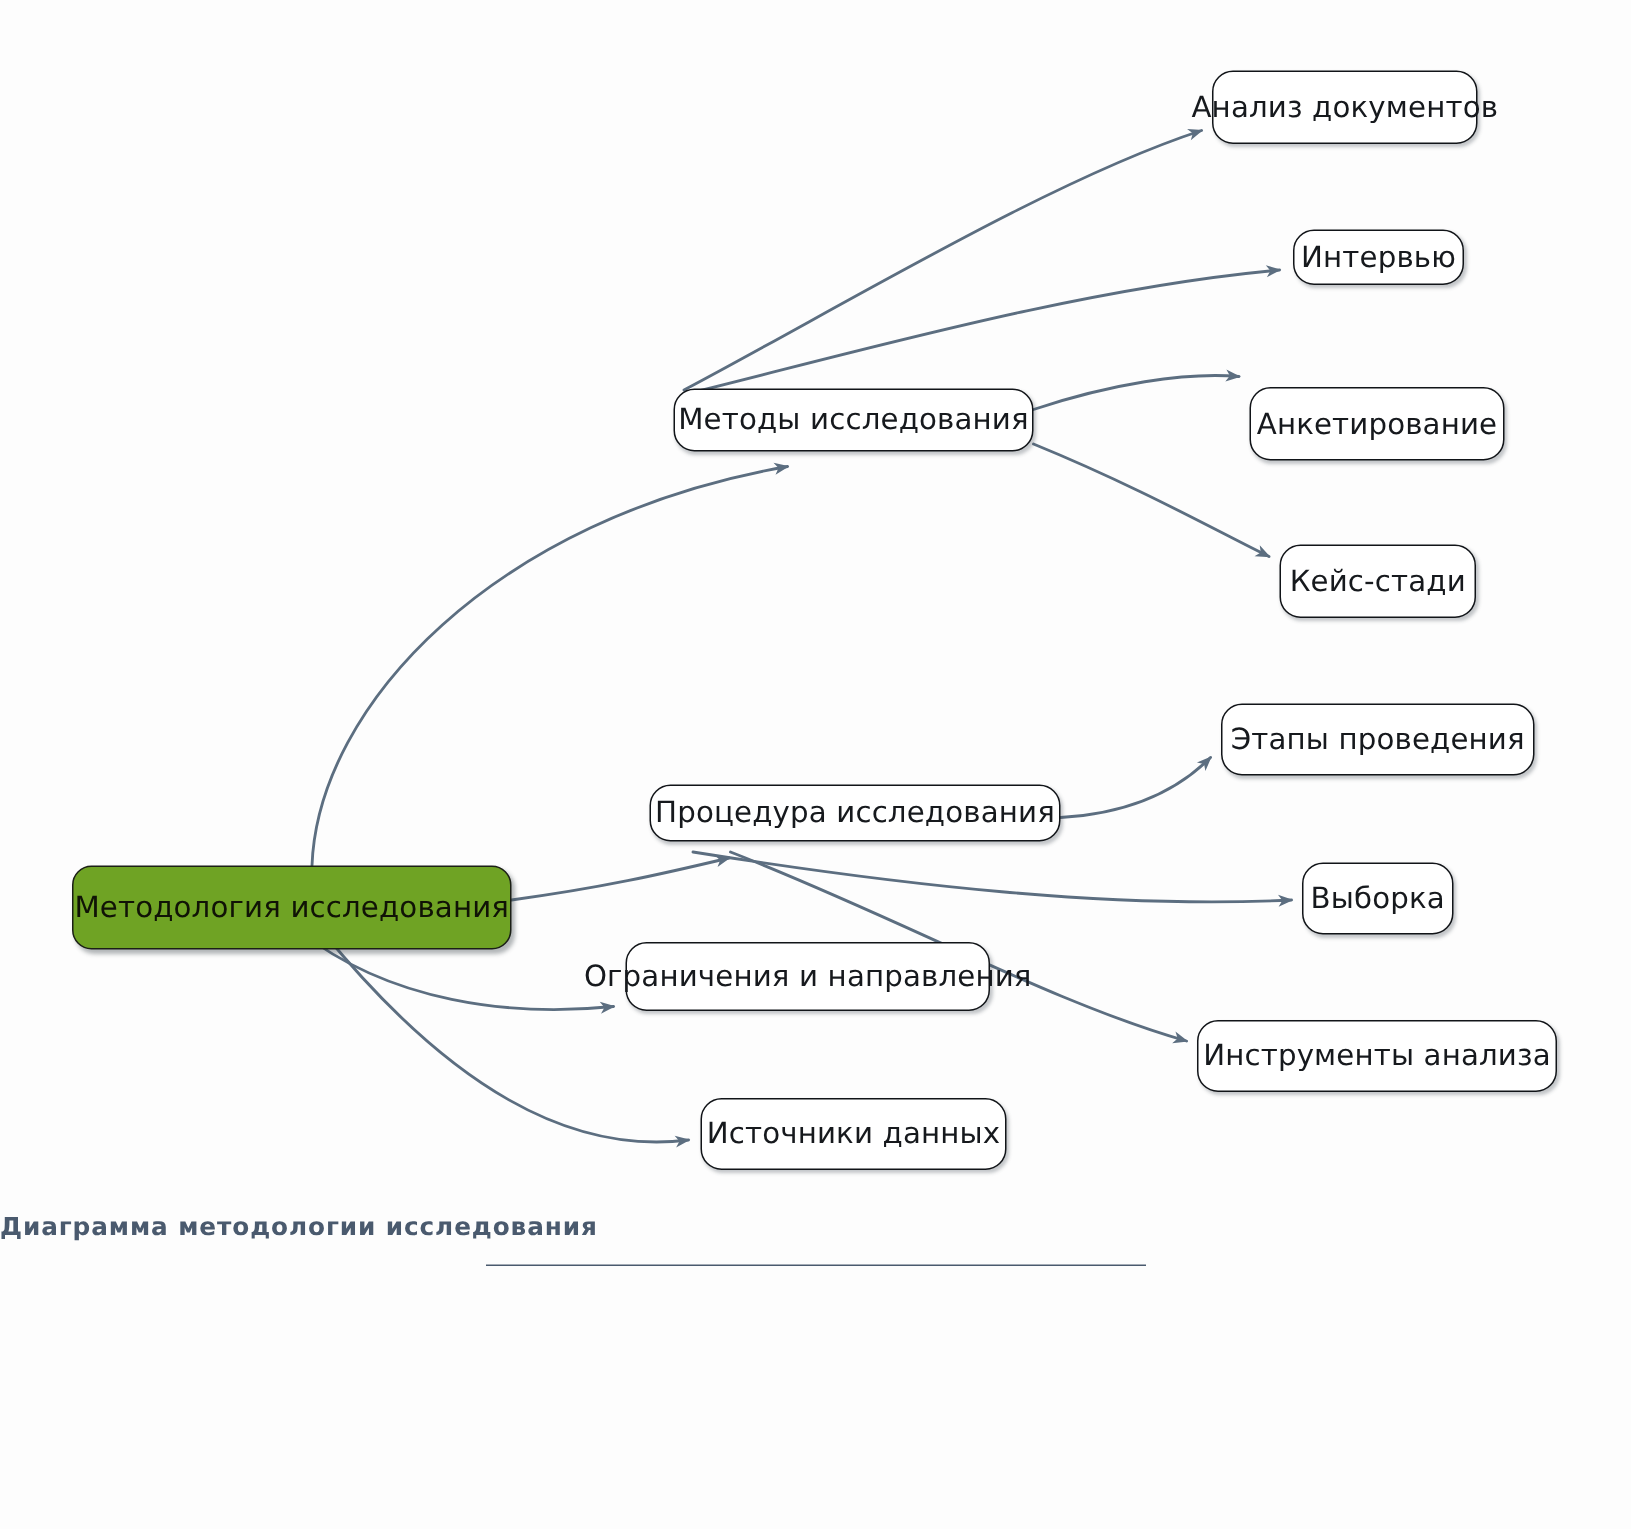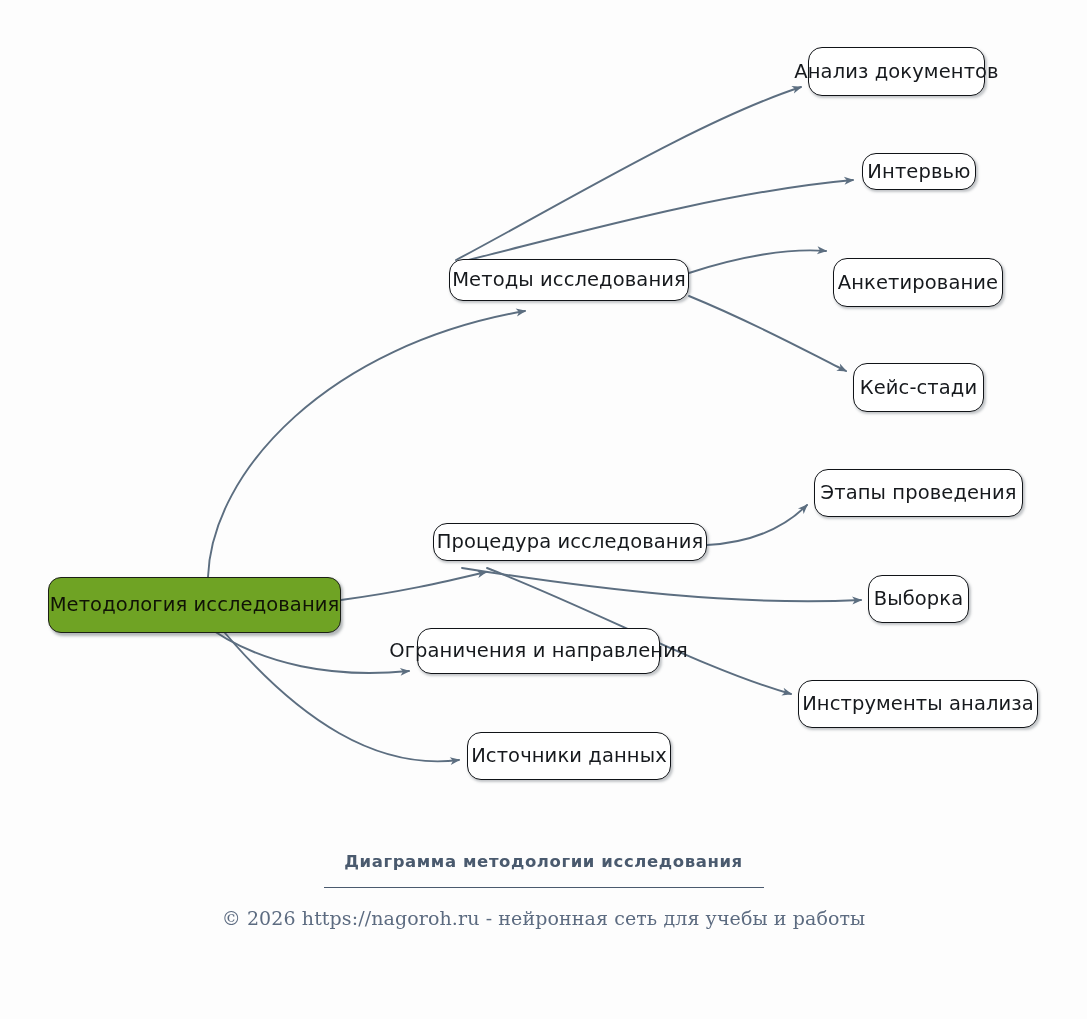--- a/index.html
+++ b/index.html
@@ -53,23 +53,23 @@
     border-radius: 13px;
     color: #101306;
     box-shadow: 2px 2.5px 3px rgba(55, 65, 72, 0.38);
   }
   .node-label {
     display: block;
   }
   #footer {
     position: absolute;
     left: 0;
-    top: 852px;
+    top: 808px;
     width: 1087px;
-    text-align: center;
+    text-align: left;
   }
   #diagram-title {
     font-size: 16.5px;
     font-weight: bold;
     color: #4a5a6e;
     letter-spacing: 0.6px;
     margin: 0;
   }
   #footer-rule {
     width: 440px;
@@ -148,14 +148,13 @@
       </div>
       <div class="node" style="left: 467px; top: 732px; width: 204px; height: 48px; text-align: center;">
         <span class="node-label">Источники данных</span>
       </div>
     </div>
 </div>
 
 <div id="footer">
   <p id="diagram-title">Диаграмма методологии исследования</p>
   <hr id="footer-rule">
-  <p id="copyright">© 2026 https://nagoroh.ru - нейронная сеть для учебы и работы</p>
 </div>
 
 </body></html>

